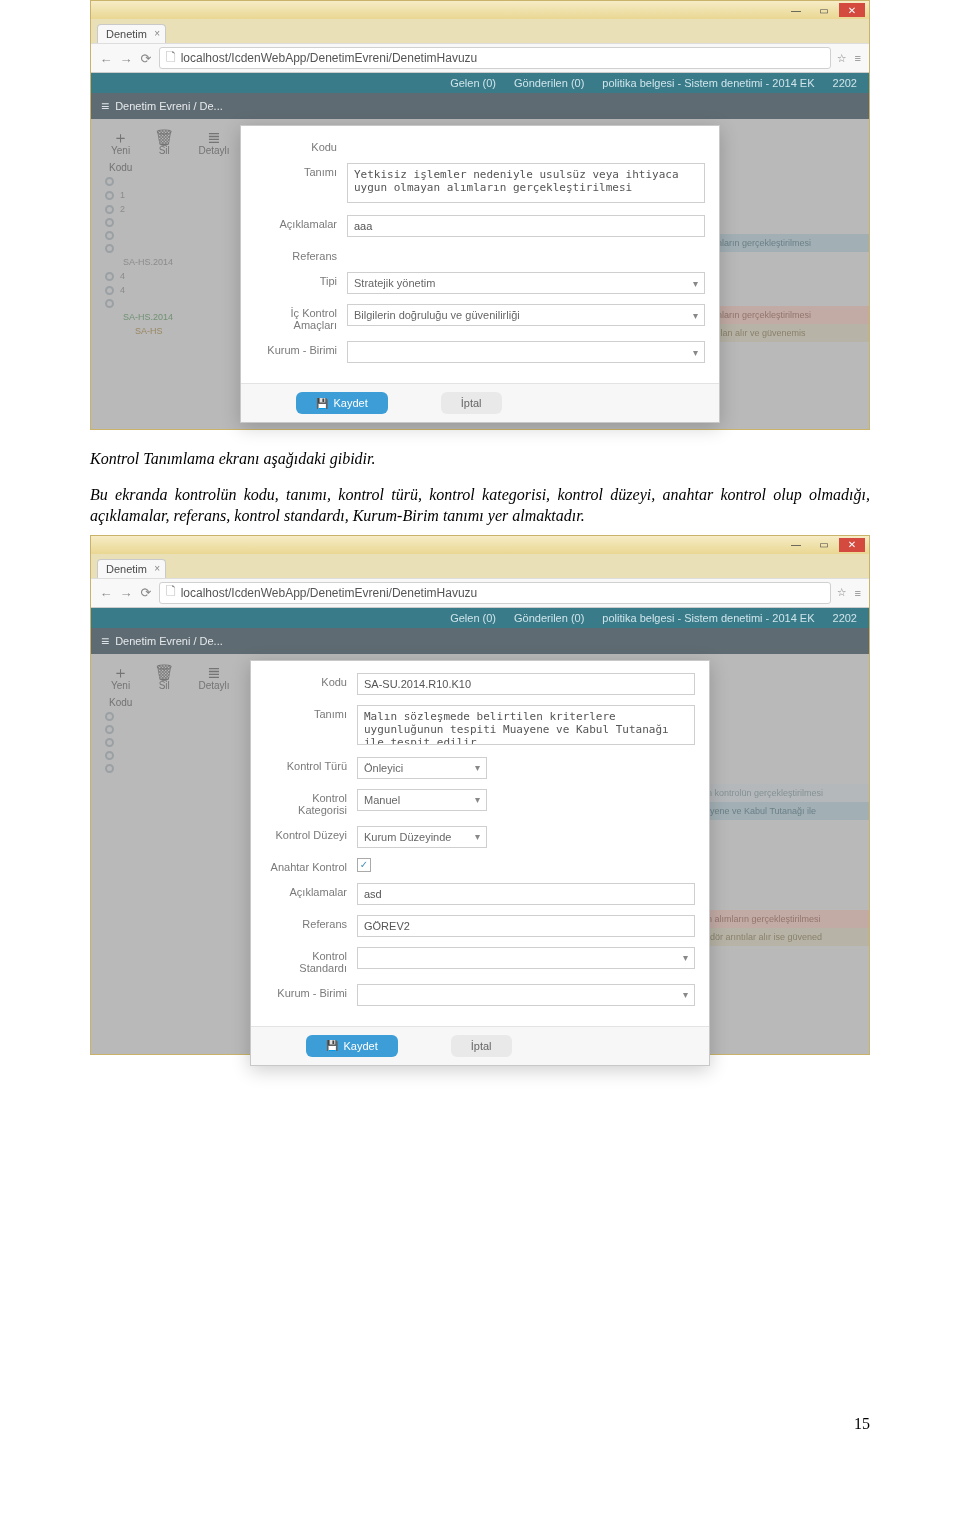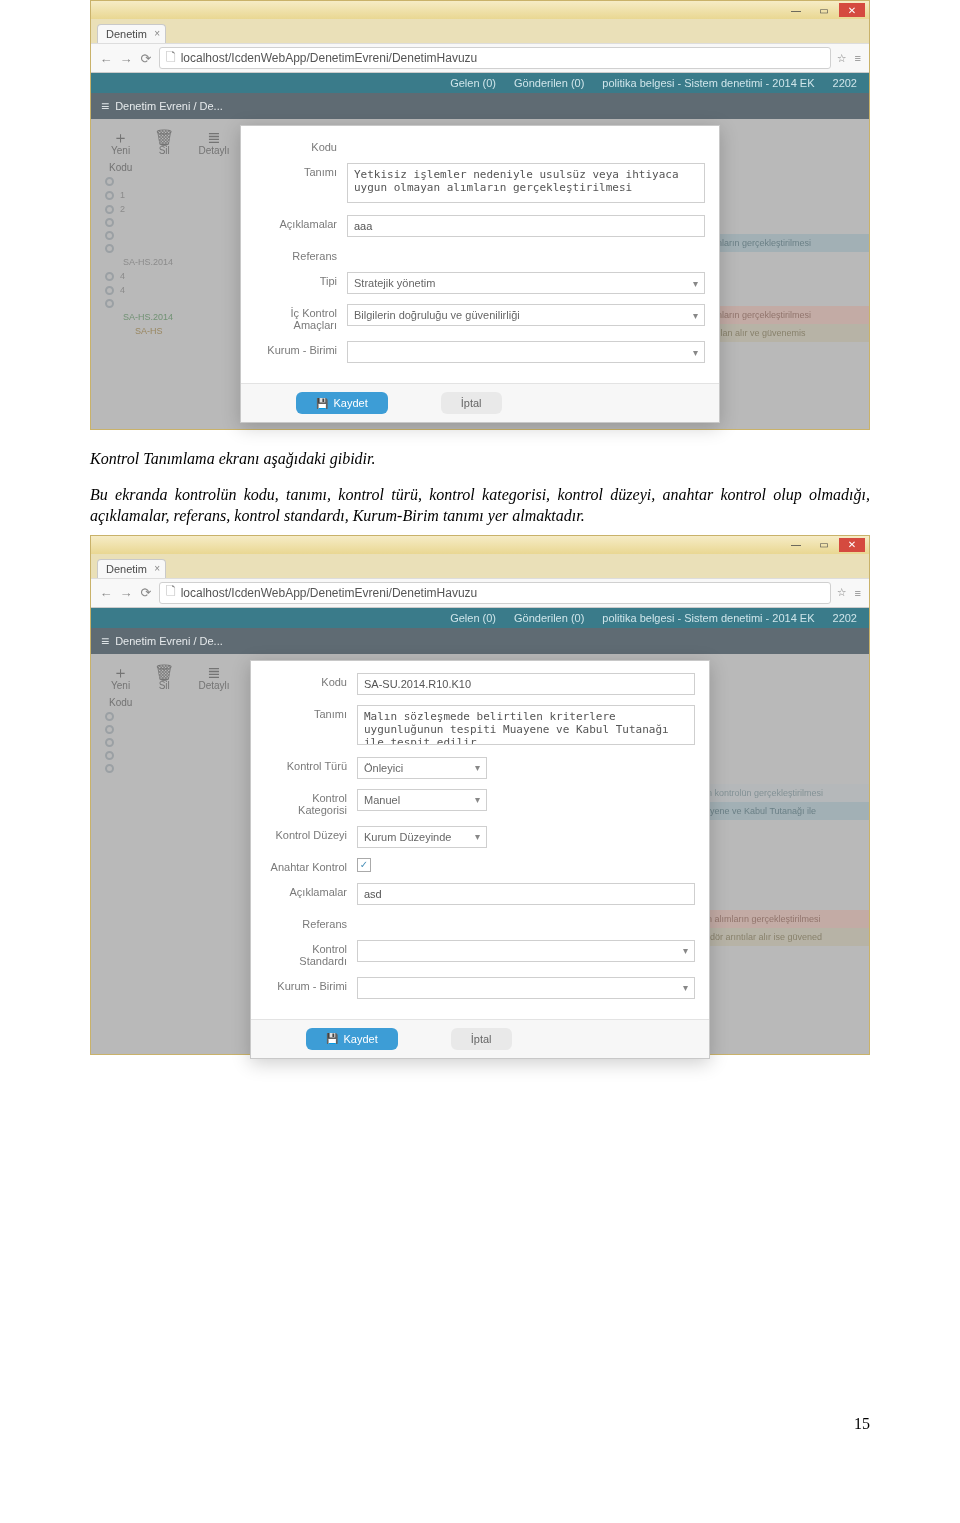--- a/index.html
+++ b/index.html
@@ -455,20 +455,21 @@
           <div class="frow">
             <div class="flabel">Anahtar Kontrol</div>
             <div class="fctrl"><span class="cb">✓</span></div>
           </div>
           <div class="frow">
             <div class="flabel">Açıklamalar</div>
             <div class="fctrl"><input class="tin" value="asd" style=""></div>
           </div>
           <div class="frow">
             <div class="flabel">Referans</div>
+            <div class="fctrl"><input class="tin" value="GÖREV2" style=""></div>
           </div>
           <div class="frow">
             <div class="flabel">Kontrol Standardı</div>
             <div class="fctrl">
                 <div class="sel">
                   <span></span>
                   <span class="caret">▾</span>
                 </div>
               </div>
           </div>

